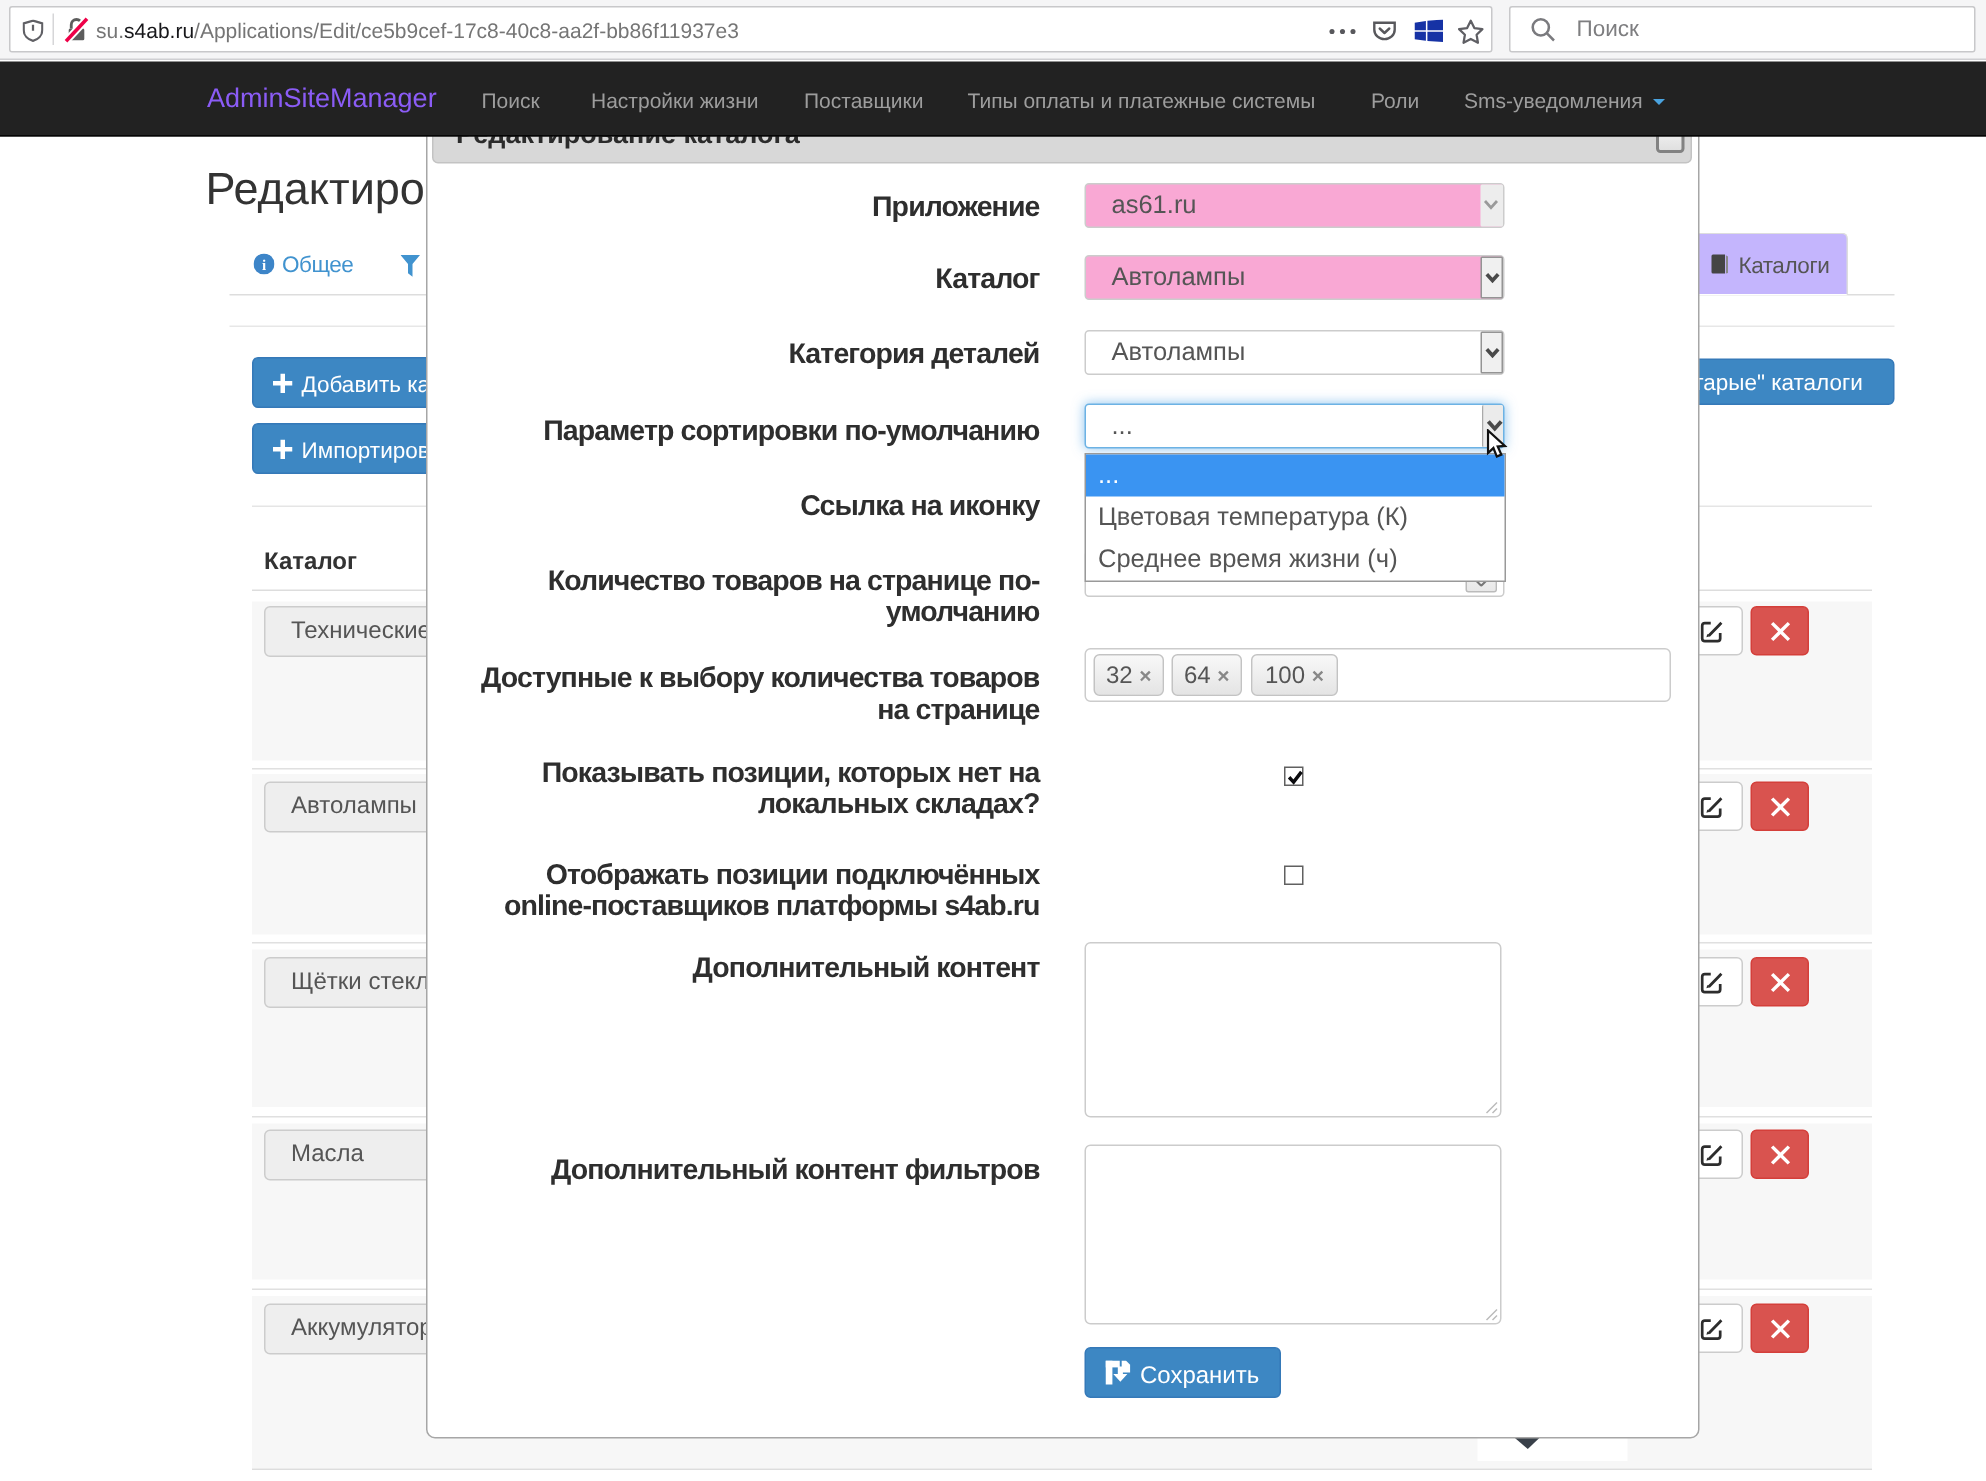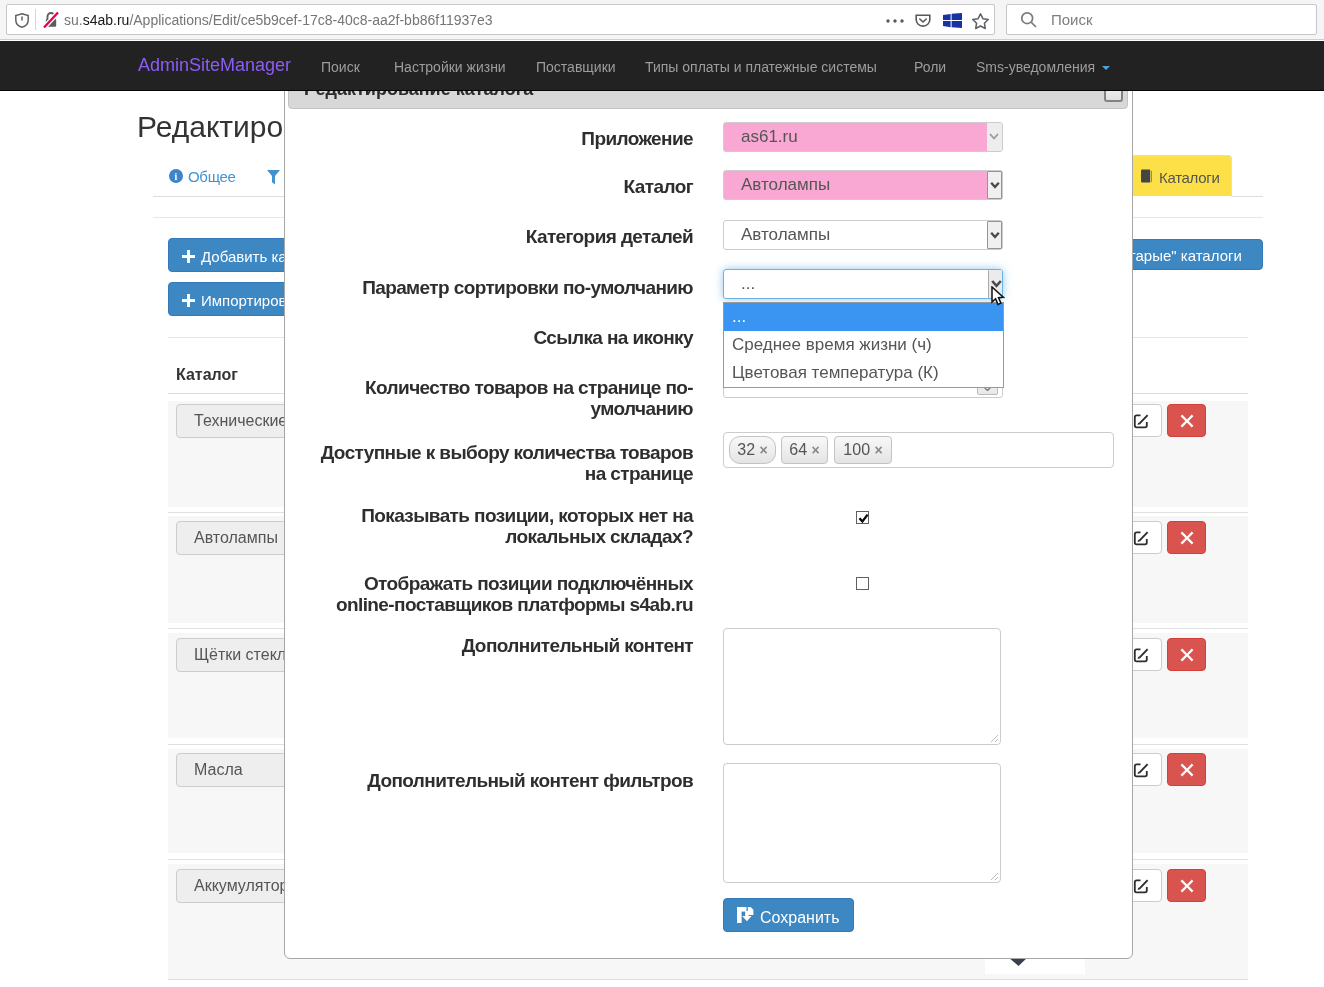--- a/index.html
+++ b/index.html
@@ -16,21 +16,21 @@
 
   
   #navbar { position:absolute; left:0; top:41px; width:1324px; height:50px; background:#222; border-bottom:1px solid #050505; z-index:50; }
   #brand { position:absolute; left:138px; top:54px; font-size:18px; line-height:22px; color:#8b5cf6; z-index:51; }
   .nav-item { position:absolute; top:57px; font-size:14px; line-height:20px; color:#9d9d9d; z-index:51; white-space:nowrap; }
 
   
   #h2 { position:absolute; left:137px; top:110px; font-size:30px; color:#333; font-weight:normal; }
   .tabline { position:absolute; background:#ddd; height:1px; }
   #tab-obshee { position:absolute; left:188px; top:168px; font-size:15px; letter-spacing:-0.3px; color:#4193cf; z-index:4; }
-  #tab-katalogi { position:absolute; left:1118px; top:155px; width:114px; height:42px; background:#fde047; border:1px solid #ddd; border-bottom:1px solid #fff; border-radius:4px 4px 0 0; z-index:5; }
+  #tab-katalogi { position:absolute; left:1118px; top:155px; width:114px; height:42px; background:#c4b5fd; border:1px solid #ddd; border-bottom:1px solid #fff; border-radius:4px 4px 0 0; z-index:5; }
   #tab-katalogi span { position:absolute; left:40px; top:13px; font-size:15px; letter-spacing:-0.3px; color:#555; }
   .btn-blue { position:absolute; background:#3d87c3; border:1px solid #3579b8; border-radius:4px; color:#fff; font-size:16px; white-space:nowrap; overflow:hidden; }
   .row-bg { position:absolute; left:168px; width:1080px; background:#f7f7f7; }
   .row-label { position:absolute; left:176px; width:300px; height:34px; background:#eee; border:1px solid #ccc; border-radius:4px; font-size:16px; color:#555; line-height:32px; padding-left:17px; white-space:nowrap; overflow:hidden; }
   .btn-edit { position:absolute; left:1122px; width:40px; height:33px; background:#fff; border:1px solid #ccc; border-radius:4px; }
   .btn-edit svg { position:absolute; right:12px; top:8px; }
   .btn-del { position:absolute; left:1167px; width:39px; height:33px; background:#d9534f; border:1px solid #d43f3a; border-radius:4px; }
   .btn-del svg { position:absolute; left:12px; top:9px; }
 
   
@@ -265,30 +265,30 @@
 <div class="mselect" style="top:367px; height:31px;">
     <span style="position:absolute; right:4px; top:2px; width:21px; height:25px; background:linear-gradient(#fafafa,#e8e8e8); border:1px solid #bbb; border-radius:2px;">
       <svg style="position:absolute;left:5px;bottom:3px" width="9" height="5" viewBox="0 0 9 5">
         <path d="M0.5 0.5 L4.5 4.5 L8.5 0.5" fill="none" stroke="#777" stroke-width="1.4"></path>
       </svg>
     </span>
   </div>
 
 <div id="dropdown">
   <div class="sel">...</div>
+  <div>Цветовая температура (К)</div>
   <div>Среднее время жизни (ч)</div>
-  <div>Цветовая температура (К)</div>
 </div>
 <svg class="abs" style="left:991px;top:286px;z-index:14" width="14" height="21" viewBox="0 0 14 21">
     <path d="M1 1 L1 16 L4.6 12.7 L6.9 18.4 L9.9 17.1 L7.5 11.6 L12.3 11.3 Z" fill="#fff" stroke="#111" stroke-width="1.5"></path>
   </svg>
 
 <div class="mlabel" style="top:442px;">Доступные к выбору количества товаров<br>на странице</div>
 <div style="position:absolute; left:723px; top:432px; width:391px; height:36px; border:1px solid #ccc; border-radius:4px; background:#fff; z-index:11;"></div>
-<div class="tag" style="left:729px; width:47px;border-radius:11px;">32 <i>×</i></div>
+<div class="tag" style="left:729px; width:47px;">32 <i>×</i></div>
 <div class="tag" style="left:781px; width:47px;">64 <i>×</i></div>
 <div class="tag" style="left:834px; width:58px;">100 <i>×</i></div>
 
 <div class="mlabel" style="top:505px;">Показывать позиции, которых нет на<br>локальных складах?</div>
 <div class="cb" style="top:511px;">
     <svg style="position:absolute;left:0px;top:0px" width="13" height="13" viewBox="0 0 13 13">
       <path d="M2.4 6.2 L5.4 9.4 L10.6 2.6" fill="none" stroke="#0b0b0e" stroke-width="2.3"></path>
     </svg>
   </div>
 

